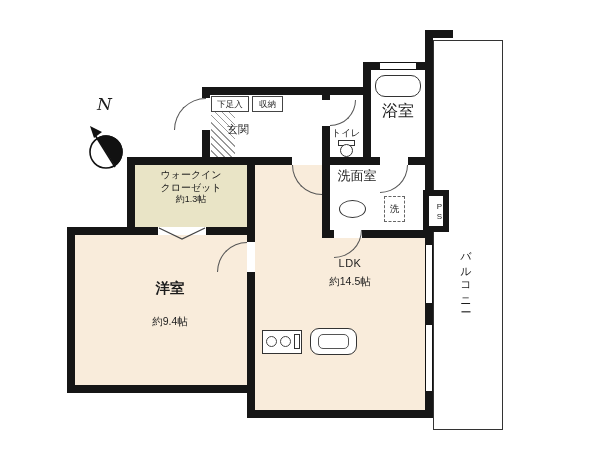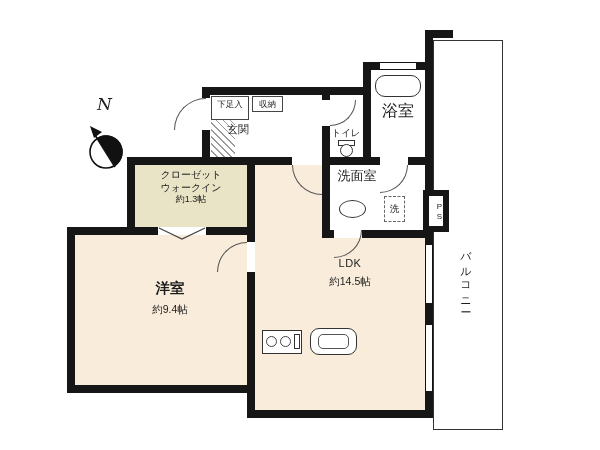--- a/index.html
+++ b/index.html
@@ -88,45 +88,45 @@
   <div class="fixture" style="left:384px;top:196px;width:21px;height:26px;border:1.2px dashed #666">
     <div class="lbl" style="left:0;top:0;width:19px;font-size:9.5px;line-height:24px">洗</div>
   </div>
   <div class="fixture" style="left:262px;top:330px;width:40px;height:24px"></div>
   <div class="fixture" style="left:266px;top:336px;width:11px;height:11px;border-radius:50%;border:1.8px solid #444"></div>
   <div class="fixture" style="left:280px;top:336px;width:11px;height:11px;border-radius:50%;border:1.8px solid #444"></div>
   <div class="fixture" style="left:294px;top:334px;width:6px;height:15px;border-width:1.2px"></div>
   <div class="fixture" style="left:310px;top:328px;width:47px;height:27px;border-radius:9px"></div>
   <div class="fixture" style="left:318px;top:334px;width:31px;height:15px;border-radius:5px;border:1.1px solid #555"></div>
 
-  <div class="labelbox" style="left:211px;top:96px;width:38px;height:24px">下足入</div>
+  <div class="labelbox" style="left:211px;top:96px;width:38px;height:16px">下足入</div>
   <div class="labelbox" style="left:252px;top:96px;width:31px;height:16px">収納</div>
 
   <div class="lbl" style="left:97px;top:94px;font-size:17px;font-family:'DejaVu Serif',serif;font-style:italic">N</div>
   <svg class="abs" style="left:80px;top:114px" width="52" height="60" viewBox="0 0 52 60">
     <path d="M17,24 A16 16 0 0 1 35,52 Z" fill="#111"></path>
     <circle cx="26" cy="38" r="16" fill="none" stroke="#111" stroke-width="1.6"></circle>
     <line x1="35" y1="53" x2="15" y2="21" stroke="#111" stroke-width="1.6"></line>
     <polygon points="10,12 14,24 22,18" fill="#111"></polygon>
   </svg>
 
   <div class="lbl" style="left:213px;top:123px;width:50px;font-size:11px">玄関</div>
   <div class="lbl" style="left:327px;top:127px;width:38px;font-size:9.5px">トイレ</div>
   <div class="lbl" style="left:376px;top:101px;width:44px;font-size:16px">浴室</div>
   <div class="lbl" style="left:327px;top:168px;width:60px;font-size:13px">洗面室</div>
 
   <div class="lbl" style="left:139px;top:169px;width:104px;font-size:10px">
+    <div>ウォークイン</div>
     <div>クローゼット</div>
-    <div>ウォークイン</div>
     <div style="font-size:9px">約1.3帖</div>
   </div>
 
   <div class="lbl" style="left:120px;top:279px;width:100px">
     <div style="font-size:14.5px;font-weight:700">洋室</div>
-    <div style="font-size:10.5px;margin-top:6px">約9.4帖</div>
+    <div style="font-size:10.5px;margin-top:18px">約9.4帖</div>
   </div>
 
   <div class="lbl" style="left:300px;top:257px;width:100px">
     <div style="font-size:11px;font-weight:500;letter-spacing:.5px">LDK</div>
     <div style="font-size:10.5px;margin-top:4px">約14.5帖</div>
   </div>
 
   <div class="lbl vtext" style="left:429px;top:197px;width:15px;height:30px;font-size:8px;letter-spacing:1px">PS</div>
   <div class="lbl vtext" style="left:454px;top:222px;width:18px;height:110px;font-size:11px;letter-spacing:3px">バルコニー</div>
 

